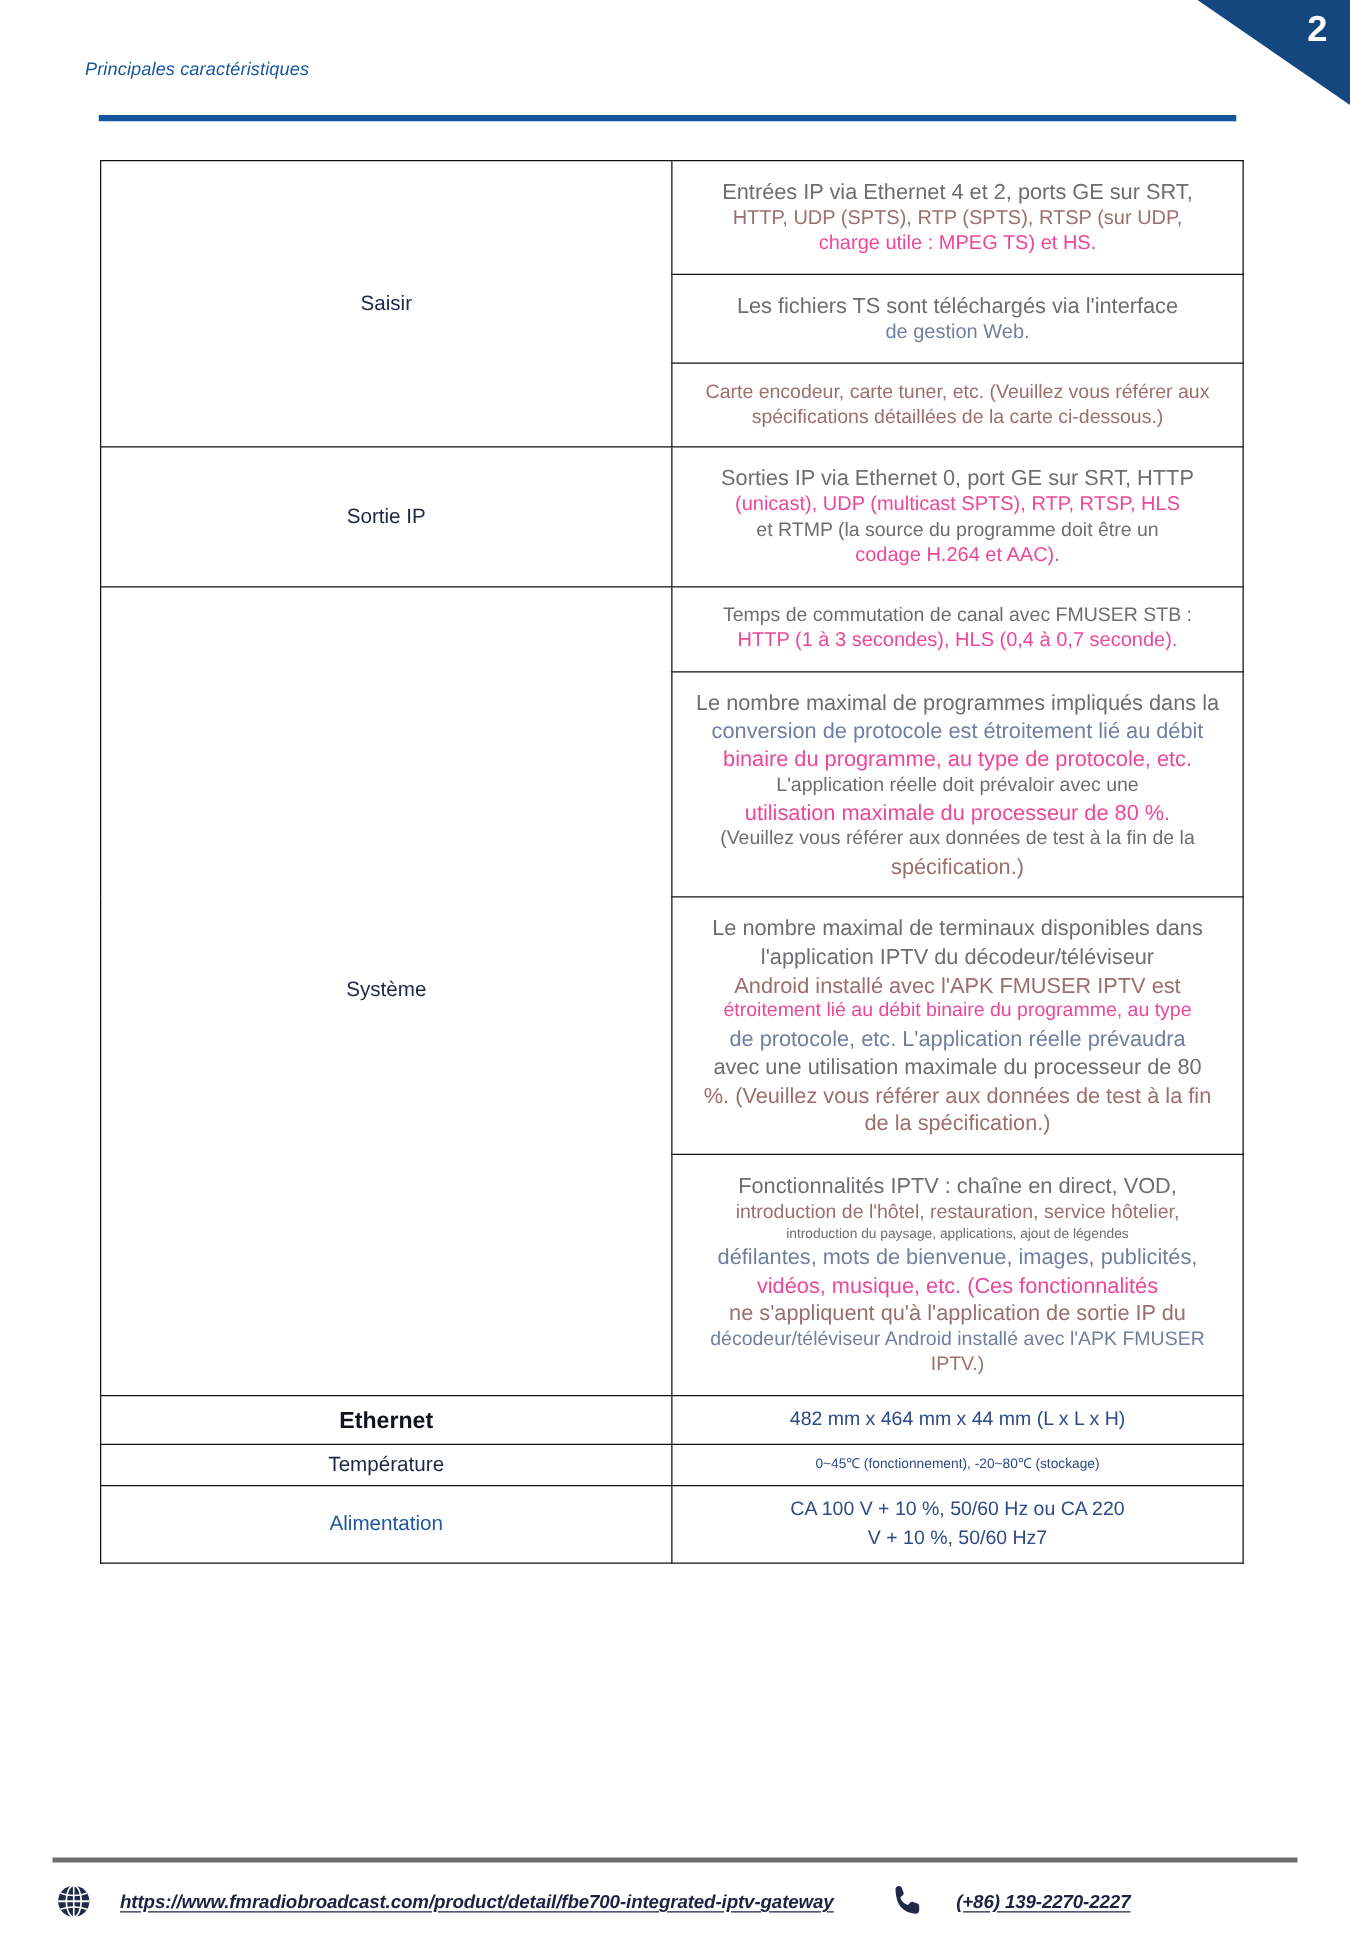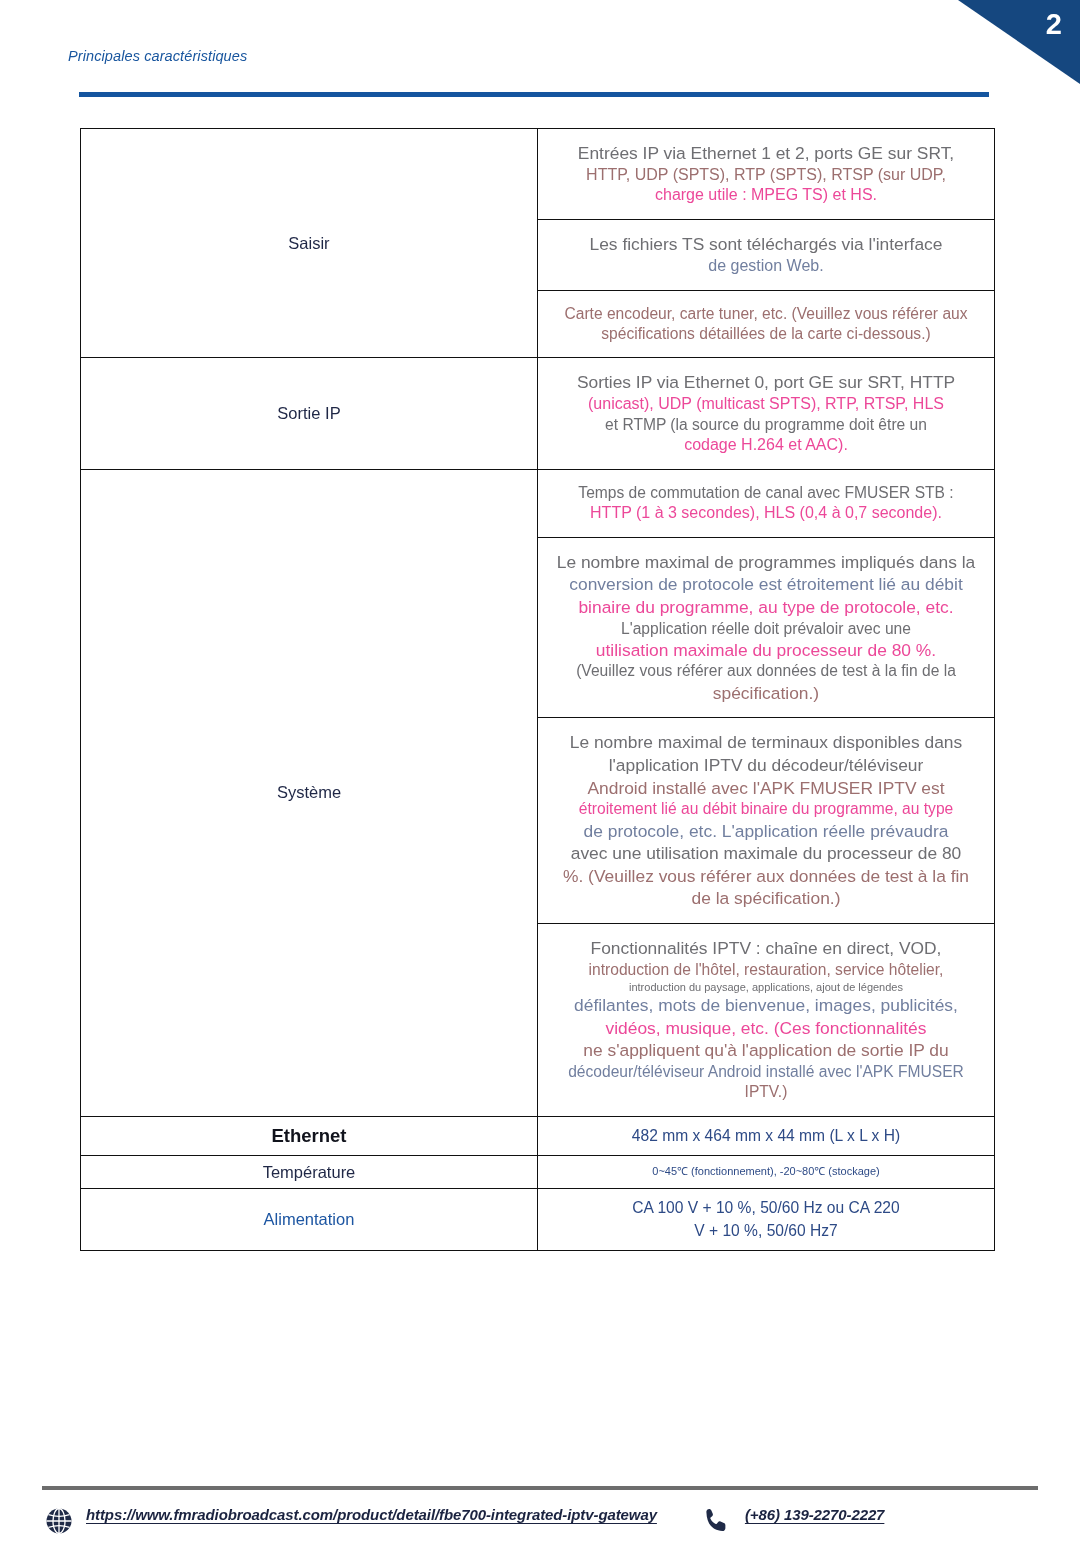--- a/index.html
+++ b/index.html
@@ -138,21 +138,22 @@
     position: absolute;
     left: 42px;
     top: 1498px;
     width: 996px;
     height: 46px;
     display: flex;
     align-items: center;
   }
   .footer-item {
     display: flex;
-    align-items: flex-start;
+    align-items: center;
+    gap: 10px;
   }
   .footer-item.url { margin-left: 2px; }
   .footer-item.tel { margin-left: 44px; }
   .footer-icon {
     display: inline-block;
     flex: 0 0 auto;
     line-height: 0;
   }
   .footer-link {
     margin-left: 12px;
@@ -179,21 +180,21 @@
 <div class="header-rule"></div>
 
 <table class="spec-table">
   <tbody>
       <tr>
         <td class="col-label" rowspan="3">
           <span class="label-text">Saisir</span>
         </td>
         <td class="col-value">
           <div class="value-block">
-            <span class="ln c-gray s-lg">Entrées IP via Ethernet 1 et 2, ports GE sur SRT,</span>
+            <span class="ln c-gray s-lg">Entrées IP via Ethernet 4 et 2, ports GE sur SRT,</span>
             <span class="ln c-red s-xl">HTTP, UDP (SPTS), RTP (SPTS), RTSP (sur UDP,</span>
             <span class="ln c-dgray s-xl">charge utile : MPEG TS) et HS.</span>
           </div>
         </td>
       </tr>
       <tr>
         <td class="col-value">
           <div class="value-block">
             <span class="ln c-gray s-lg">Les fichiers TS sont téléchargés via l'interface</span>
             <span class="ln c-blue s-xl">de gestion Web.</span>

